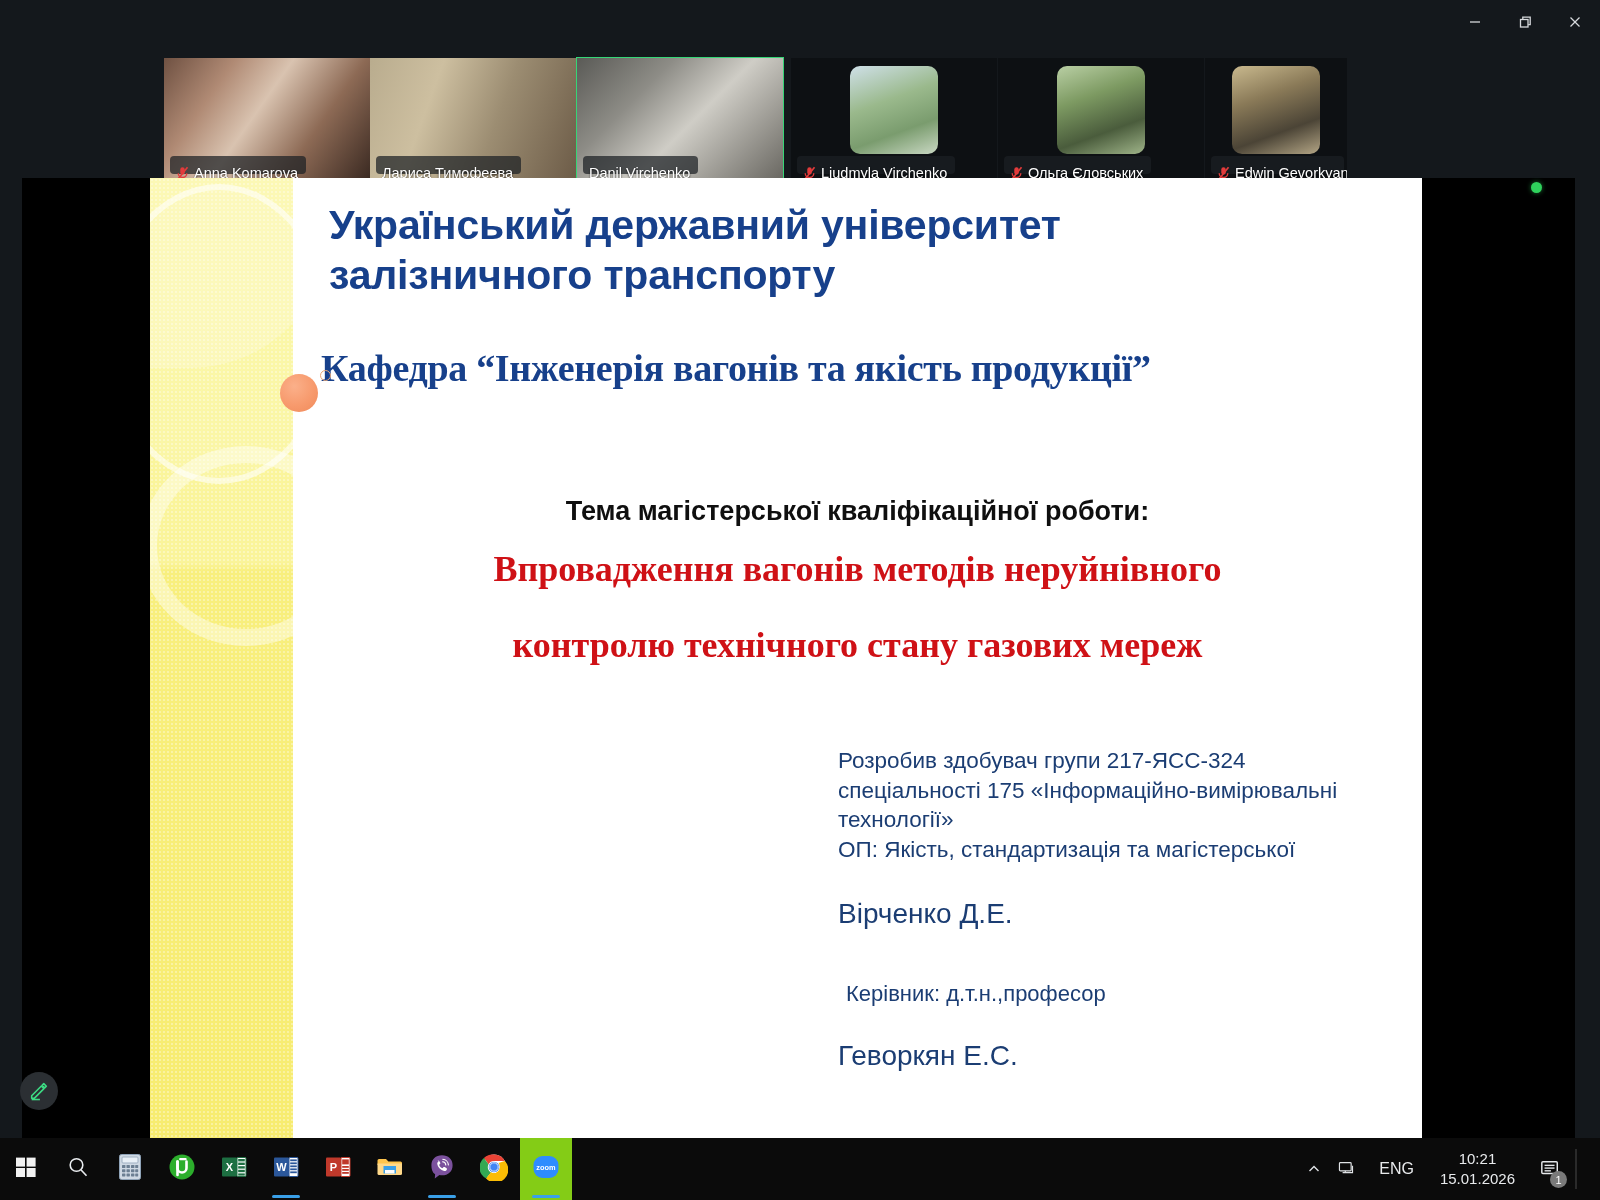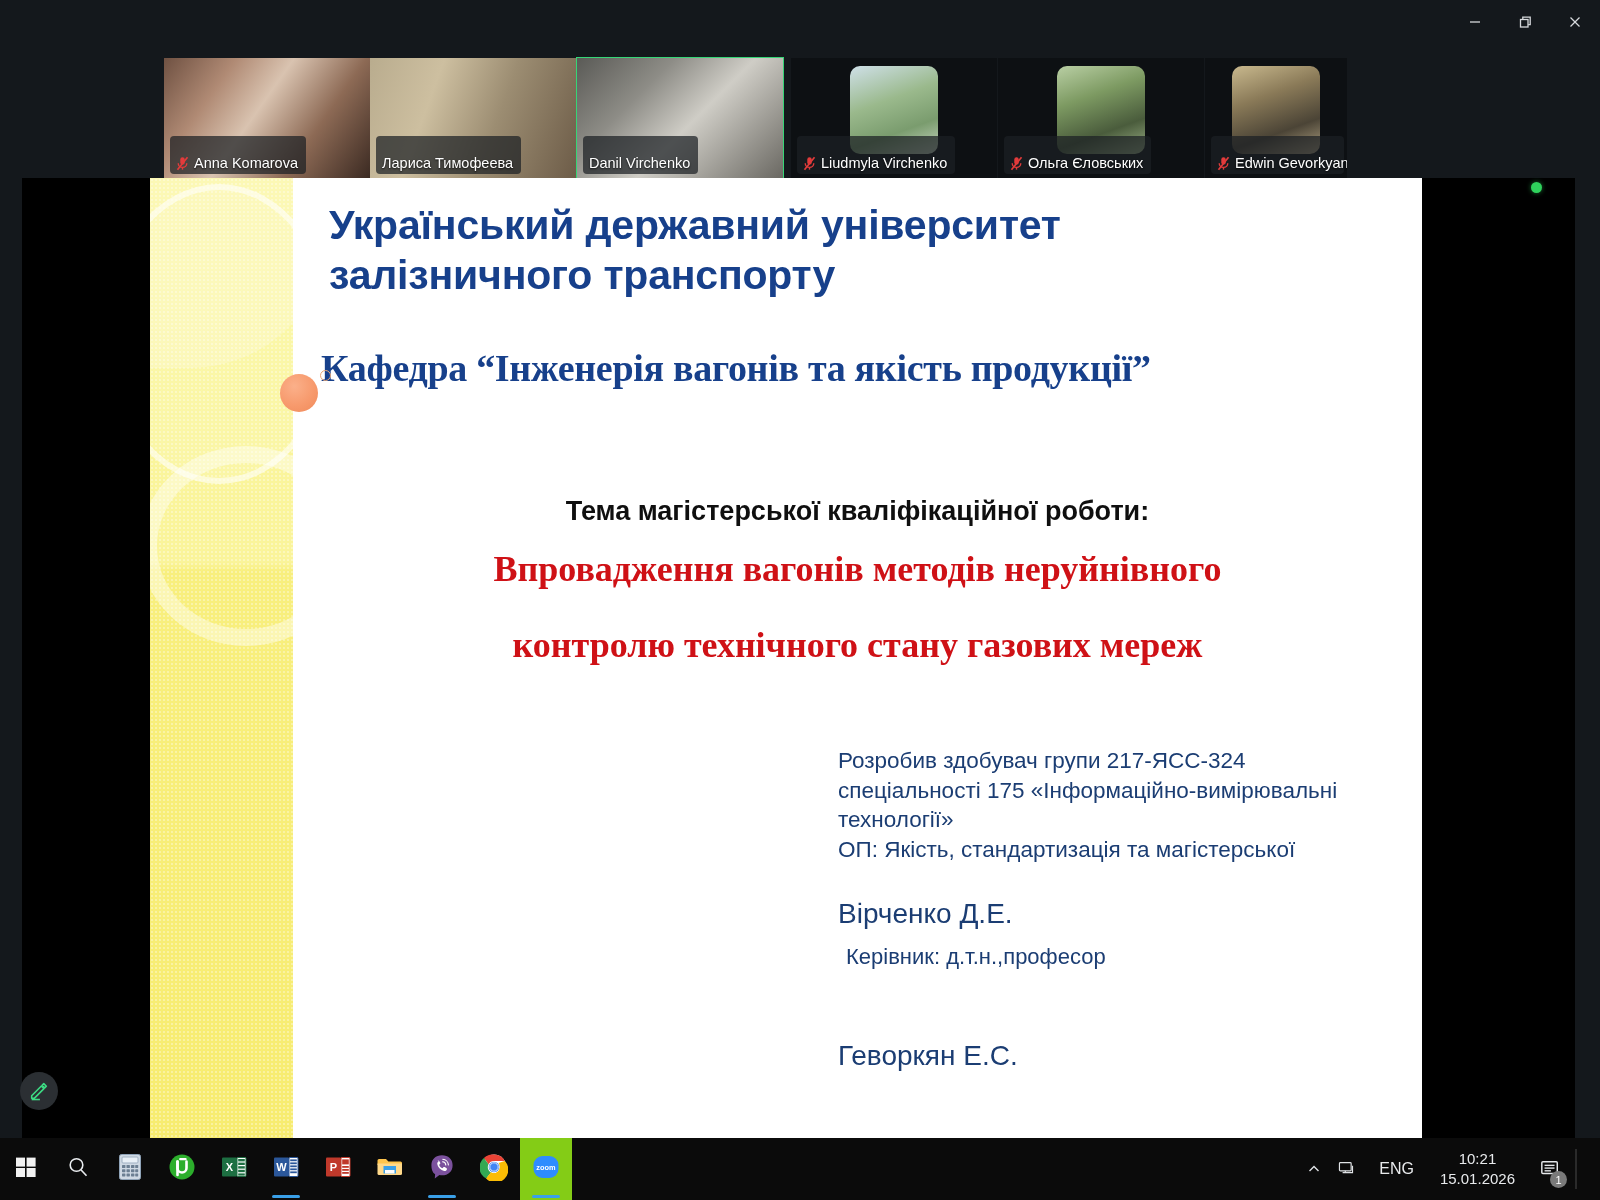--- a/index.html
+++ b/index.html
@@ -25,21 +25,21 @@
   
   .filmstrip {
     position: absolute; left: 164px; top: 58px; width: 1183px; height: 120px;
   }
   .tile {
     position: absolute; top: 0; height: 120px; overflow: hidden; background: #0c0f12;
   }
   .tile .vidbg { position: absolute; inset: 0; }
   .tile.active { outline: 3px solid #36d576; outline-offset: -2px; }
   .namebar {
-    position: absolute; left: 6px; bottom: 4px; height: 38px;
+    position: absolute; left: 6px; bottom: 4px; height: 18px;
     display: flex; align-items: center; gap: 5px;
     background: rgba(28,32,36,0.72); border-radius: 4px;
     padding: 16px 8px 0 6px; max-width: 94%;
   }
   .namebar .nm {
     color: #ffffff; font-size: 14.5px; white-space: nowrap;
     text-shadow: 0 1px 2px rgba(0,0,0,.8);
   }
   .muteicon { width: 13px; height: 15px; flex: 0 0 13px; display: block; }
   .avatarholder {
@@ -125,21 +125,21 @@
   .authorblock {
     position: absolute; left: 545px; top: 568px; width: 560px;
     color: #1b3d73; font-size: 22.5px; line-height: 1.32;
     font-family: "Liberation Sans", sans-serif;
   }
   .author-name {
     position: absolute; left: 545px; top: 720px;
     color: #1b3d73; font-size: 28px; font-family: "Liberation Sans", sans-serif;
   }
   .supervisor-role {
-    position: absolute; left: 553px; top: 766px;
+    position: absolute; left: 553px; top: 803px;
     color: #1b3d73; font-size: 22px; font-family: "Liberation Sans", sans-serif;
   }
   .supervisor-name {
     position: absolute; left: 545px; top: 862px;
     color: #1b3d73; font-size: 28px; font-family: "Liberation Sans", sans-serif;
   }
 
   
   .annotate-btn {
     position: absolute; left: 20px; top: 1072px; width: 38px; height: 38px;

